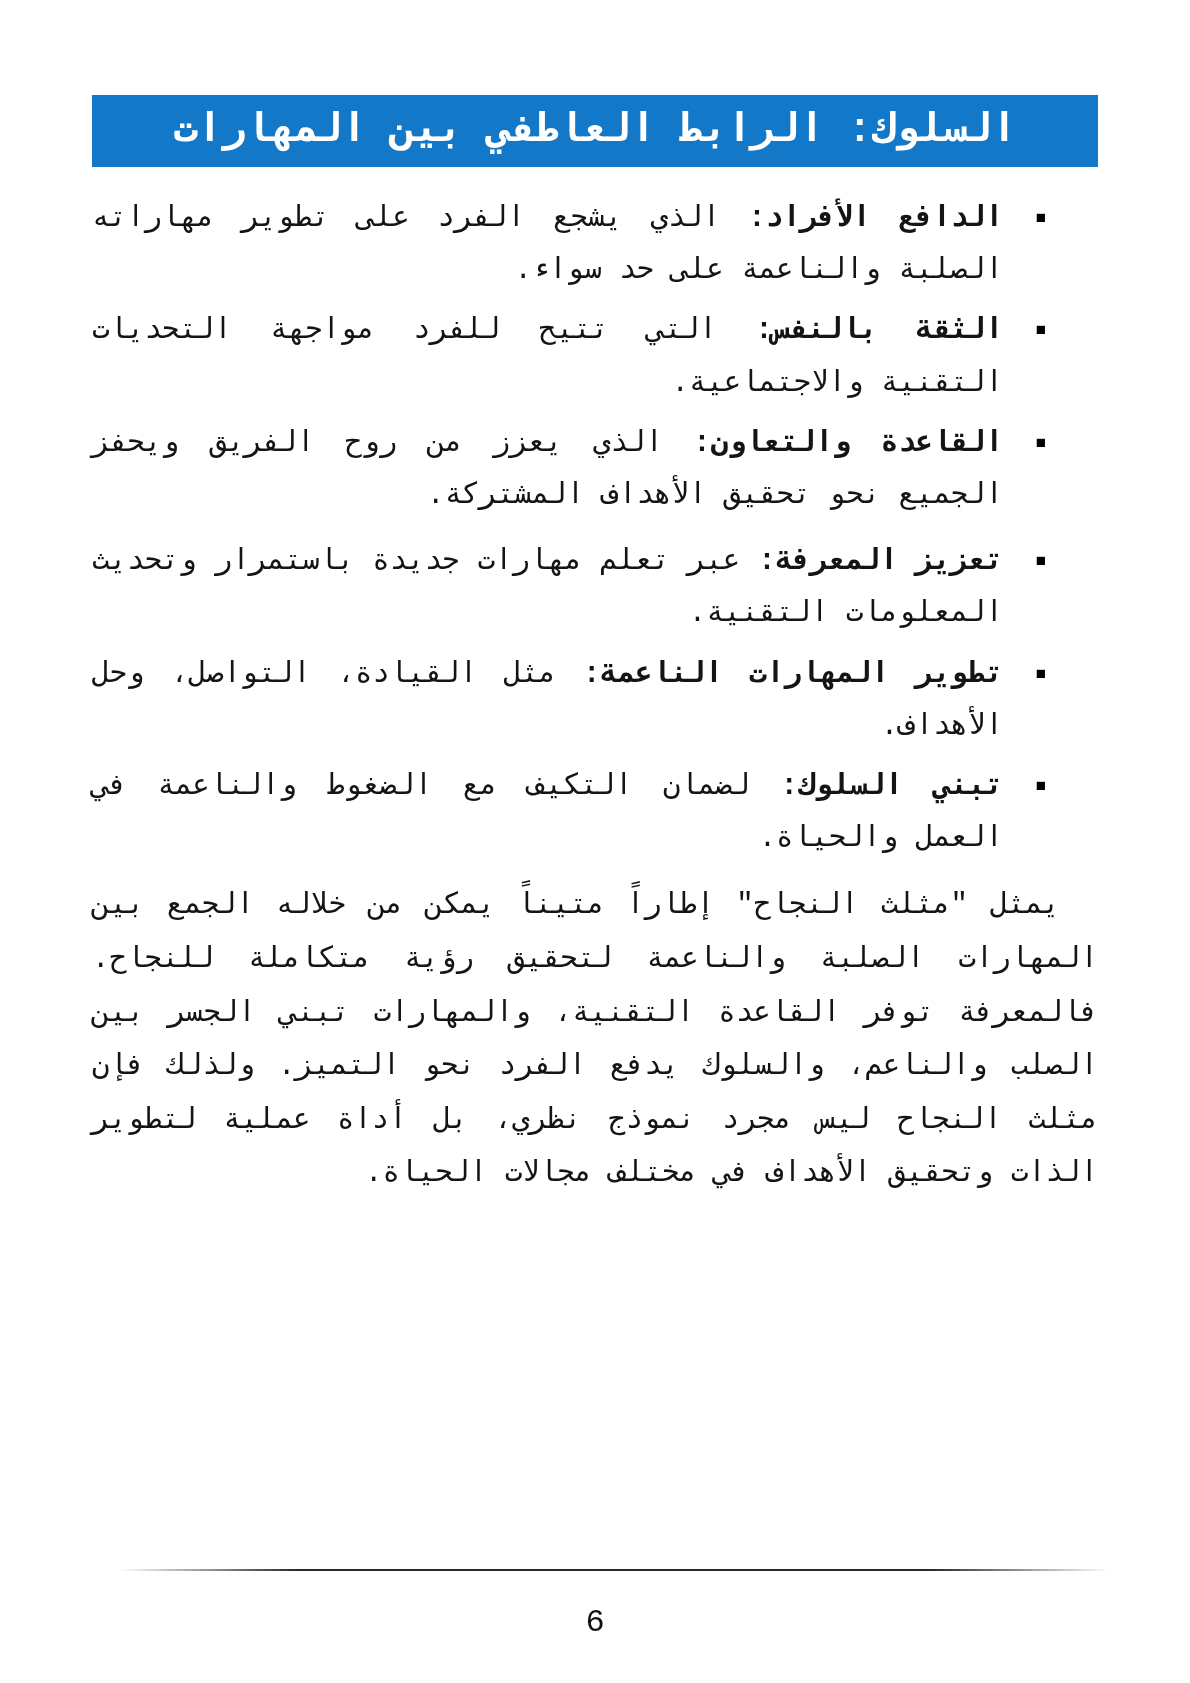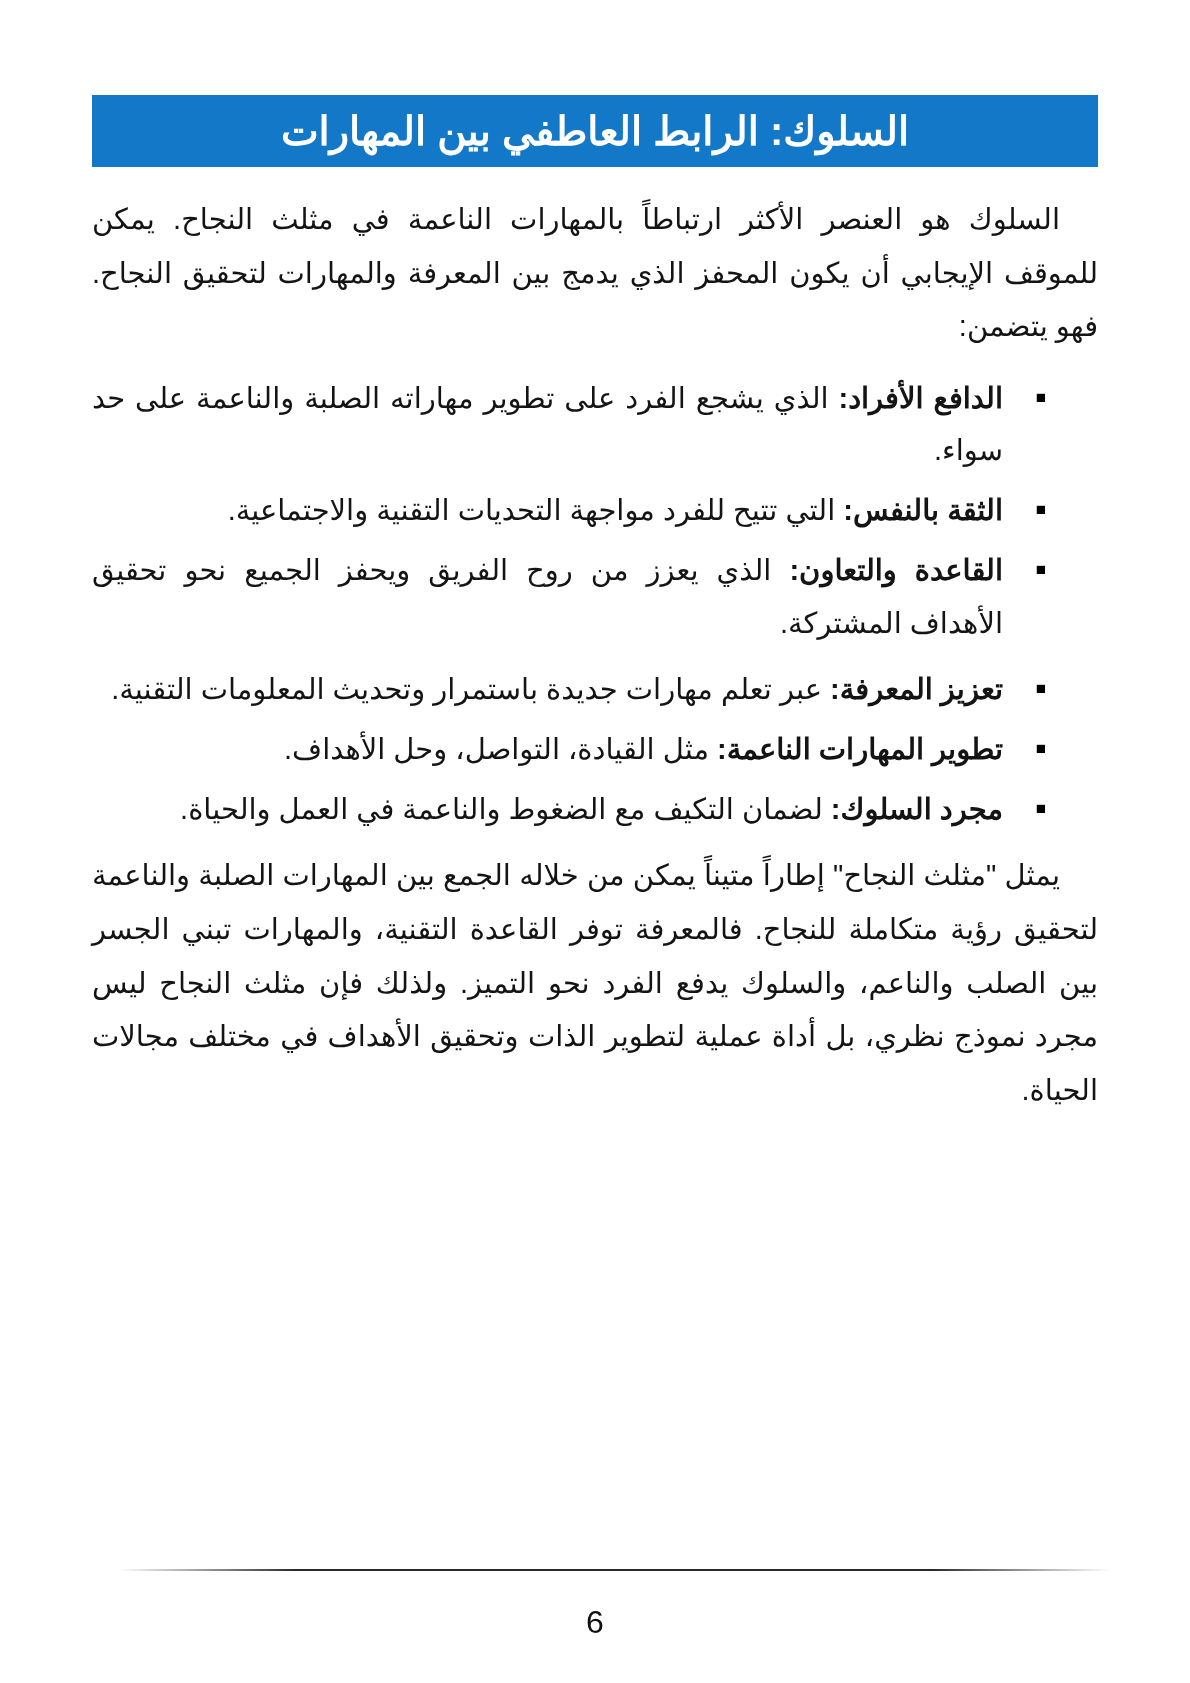--- a/index.html
+++ b/index.html
@@ -9,21 +9,21 @@
   }
   .page {
     position: relative;
     width: 1190px;
     height: 1683px;
     margin: 0 auto;
     background: #ffffff;
     box-sizing: border-box;
     padding: 95px 92px 0 92px;
     direction: rtl;
-    font-family: Liberation Sans, sans-serif;
+    font-family: Liberation Mono, monospace;
     color: #141414;
     overflow: hidden;
   }
   .heading-bar {
     background: #1478C8;
     color: #ffffff;
     text-align: center;
     font-weight: bold;
     font-size: 40px;
     line-height: 1.25;
@@ -82,21 +82,20 @@
   }
 </style>
 </head>
 <body>
 
 <div class="page">
 
   <div class="section">
     <div class="heading-bar">السلوك: الرابط العاطفي بين المهارات</div>
 
-    <p class="para">السلوك هو العنصر الأكثر ارتباطاً بالمهارات الناعمة في مثلث النجاح. يمكن للموقف الإيجابي أن يكون المحفز الذي يدمج بين المعرفة والمهارات لتحقيق النجاح. فهو يتضمن:</p>
 
     <div class="bullets">
       <div class="bullet-item">
         <span class="marker">■</span>
         <span class="bullet-lead">الدافع الأفراد:</span><span> الذي يشجع الفرد على تطوير مهاراته الصلبة والناعمة على حد سواء.</span>
       </div>
       <div class="bullet-item">
         <span class="marker">■</span>
         <span class="bullet-lead">الثقة بالنفس:</span><span> التي تتيح للفرد مواجهة التحديات التقنية والاجتماعية.</span>
       </div>
@@ -115,21 +114,21 @@
       <div class="bullet-item">
         <span class="marker">■</span>
         <span class="bullet-lead">تعزيز المعرفة:</span><span> عبر تعلم مهارات جديدة باستمرار وتحديث المعلومات التقنية.</span>
       </div>
       <div class="bullet-item">
         <span class="marker">■</span>
         <span class="bullet-lead">تطوير المهارات الناعمة:</span><span> مثل القيادة، التواصل، وحل الأهداف.</span>
       </div>
       <div class="bullet-item">
         <span class="marker">■</span>
-        <span class="bullet-lead">مجرد السلوك:</span><span> لضمان التكيف مع الضغوط والناعمة في العمل والحياة.</span>
+        <span class="bullet-lead">تبني السلوك:</span><span> لضمان التكيف مع الضغوط والناعمة في العمل والحياة.</span>
       </div>
     </div>
   </div>
 
   <div class="section">
 
     <p class="para">يمثل "مثلث النجاح" إطاراً متيناً يمكن من خلاله الجمع بين المهارات الصلبة والناعمة لتحقيق رؤية متكاملة للنجاح. فالمعرفة توفر القاعدة التقنية، والمهارات تبني الجسر بين الصلب والناعم، والسلوك يدفع الفرد نحو التميز. ولذلك فإن مثلث النجاح ليس مجرد نموذج نظري، بل أداة عملية لتطوير الذات وتحقيق الأهداف في مختلف مجالات الحياة.</p>
   </div>
 
   <div class="footer-divider"></div>

